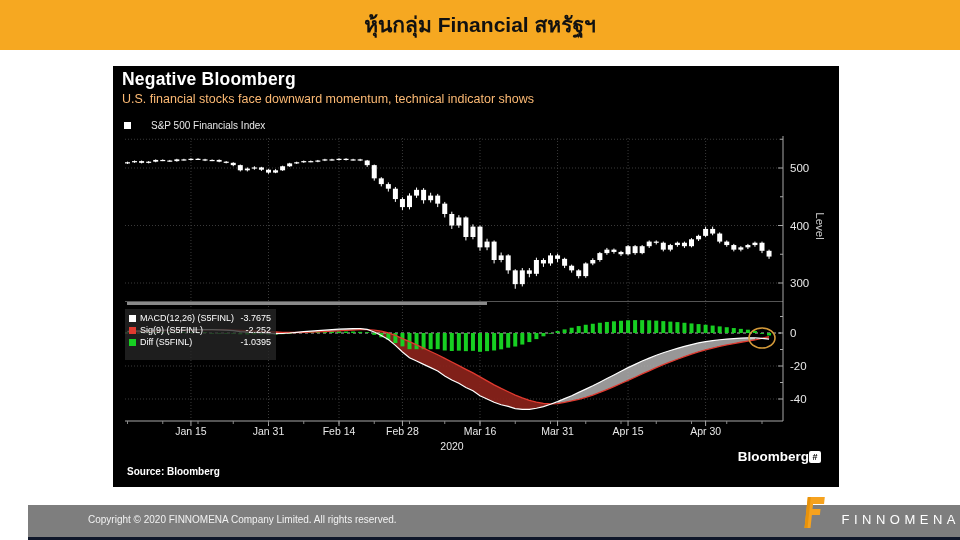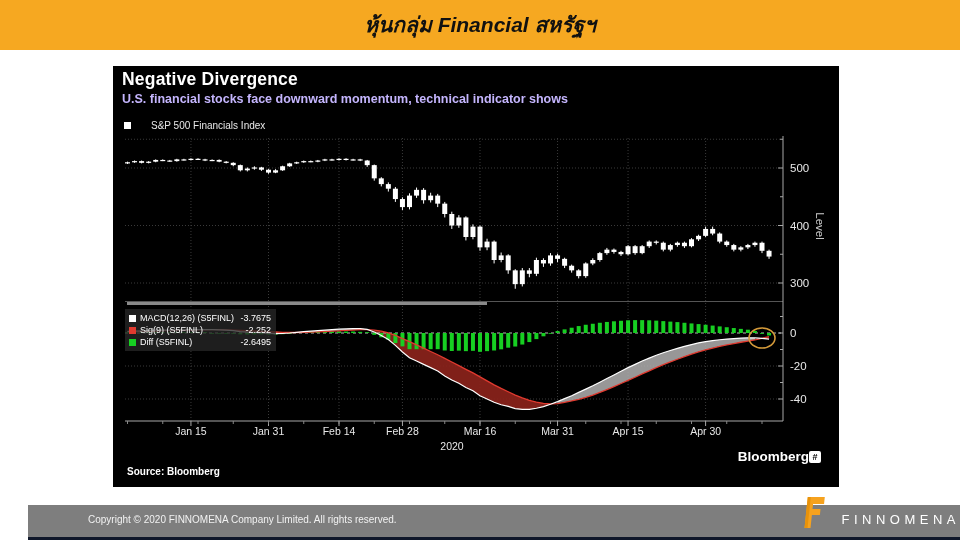--- a/index.html
+++ b/index.html
@@ -1,29 +1,29 @@
 <!DOCTYPE html>
 <html><head>
 <meta charset="utf-8">
 <style>
   html,body{margin:0;padding:0;background:#fff;}
   .slide{position:relative;width:960px;height:540px;background:#fff;overflow:hidden;
          font-family:"Liberation Sans",sans-serif;}
   
-  .header{position:absolute;left:0;top:0;width:960px;height:50px;background:#F6A821;font-style:italic;}
+  .header{position:absolute;left:0;top:0;width:960px;height:50px;background:#F6A821;}
   .header-title{width:100%;text-align:center;line-height:50px;font-size:21px;font-weight:bold;color:#111;}
   
   .chart-box{position:absolute;left:113px;top:66px;width:726px;height:421px;background:#000;}
   .chart-title{position:absolute;left:9px;top:3px;font-size:17.5px;font-weight:bold;color:#fff;letter-spacing:.2px;}
-  .chart-subtitle{position:absolute;left:9px;top:26px;font-size:12.5px;font-weight:bold;color:#c4b5fd;}
+  .chart-subtitle{position:absolute;left:9px;top:26px;font-size:12.5px;font-weight:normal;color:#fdba74;}
   .price-legend{position:absolute;left:11px;top:54px;font-size:10px;color:#e8e8e8;display:flex;align-items:center;gap:20px;}
   .sq{display:inline-block;width:7px;height:7px;}
   .sq.white{background:#fff;} .sq.red{background:#e03a2f;} .sq.green{background:#17cf22;}
   .macd-legend{position:absolute;left:12px;top:243px;width:142px;background:rgba(38,38,38,.78);
-               padding:3px 5px 3px 4px;font-size:9px;color:#fff;line-height:12px;}
+               padding:3px 5px 12px 4px;font-size:9px;color:#fff;line-height:12px;}
   .macd-legend .row{display:flex;align-items:center;gap:4px;}
   .macd-legend .lbl{flex:1;white-space:nowrap;}
   .macd-legend .val{text-align:right;}
   .source-label{position:absolute;left:14px;top:400px;font-size:10px;font-weight:bold;color:#fff;}
   .bloomberg{position:absolute;right:18px;top:383px;display:flex;align-items:center;color:#fff;}
   .bloomberg .btxt{font-size:13.5px;font-weight:bold;}
   .bicon{display:inline-block;width:12px;height:12px;background:#fff;color:#000;border-radius:2px;
          font-size:9px;line-height:12px;text-align:center;font-weight:bold;}
   svg.plot{position:absolute;left:0;top:0;}
   
@@ -418,41 +418,41 @@
         <g>
           <polyline points="14.5,265.68 21.55,265.515 28.6,265.35 35.65,265.185 42.7,265.02 49.75,264.69 56.8,264.525 63.85,264.36 70.9,264.195 77.94999999999999,264.03 85,263.865 92.05,263.865 99.1,263.7 106.14999999999999,263.7 113.2,263.865 120.25,264.03 127.3,264.36 134.35,264.69 141.39999999999998,265.02 148.45,265.35 155.5,265.68 162.54999999999998,266.01 169.6,266.34 176.65,266.505 183.7,266.505 190.75,266.34 197.79999999999998,266.175 204.85,265.845 211.9,265.515 218.95,265.185 226,264.855 233.04999999999998,264.36 240.1,264.03 247.15,263.7 254.2,263.7 261.25,264.195 268.29999999999995,265.185 275.34999999999997,266.835 282.4,269.31 289.45,272.61 296.5,275.58 303.55,278.88 310.59999999999997,282.18 317.65,285.48 324.7,288.78 331.75,292.41 338.8,296.04 345.84999999999997,299.67 352.9,303.3 359.95,306.93 367,310.89 374.05,314.85 381.09999999999997,318.81 388.15,322.44 395.2,325.74 402.25,329.04 409.3,331.845 416.34999999999997,334.32 423.4,336.135 430.45,337.28999999999996 437.5,337.78499999999997 444.55,337.62 451.59999999999997,336.3 458.65,334.98 465.7,333.33 472.75,331.35 479.8,329.04 486.84999999999997,326.4 493.9,323.59499999999997 500.95,320.625 508,317.49 515.05,314.355 522.0999999999999,311.22 529.15,307.92 536.1999999999999,304.78499999999997 543.25,301.65 550.3,298.68 557.35,295.875 564.4,293.235 571.4499999999999,290.595 578.5,288.12 585.55,285.81 592.6,283.83 599.65,282.015 606.6999999999999,280.365 613.75,278.88 620.8,277.56 627.85,276.24 634.9,275.085 641.9499999999999,273.93 649,272.28 656.05,270.7158" fill="none" stroke="#e03a2f" stroke-width="1.3"></polyline>
         </g>
         <g>
           <polyline points="14.5,265.35 21.55,265.02 28.6,264.855 35.65,264.525 42.7,264.195 49.75,264.03 56.8,264.03 63.85,263.865 70.9,263.7 77.94999999999999,263.535 85,263.535 92.05,263.7 99.1,263.7 106.14999999999999,263.865 113.2,264.195 120.25,264.69 127.3,265.68 134.35,266.175 141.39999999999998,266.34 148.45,266.67 155.5,267.33 162.54999999999998,267.66 169.6,267.495 176.65,267 183.7,266.34 190.75,265.68 197.79999999999998,265.185 204.85,264.69 211.9,264.195 218.95,263.7 226,263.205 233.04999999999998,262.875 240.1,262.545 247.15,262.545 254.2,263.37 261.25,266.01 268.29999999999995,269.475 275.34999999999997,273.6 282.4,279.375 289.45,285.975 296.5,291.75 303.55,295.05 310.59999999999997,298.35 317.65,301.65 324.7,304.95 331.75,309.9 338.8,314.025 345.84999999999997,317.325 352.9,321.45 359.95,324.75 367,329.7 374.05,333 381.09999999999997,336.3 388.15,338.775 395.2,340.425 402.25,342.57 409.3,343.395 416.34999999999997,343.395 423.4,342.24 430.45,340.59000000000003 437.5,338.28 444.55,335.64 451.59999999999997,332.66999999999996 458.65,329.7 465.7,326.4 472.75,323.1 479.8,319.8 486.84999999999997,316.17 493.9,312.54 500.95,308.90999999999997 508,305.28 515.05,301.65 522.0999999999999,298.35 529.15,295.05 536.1999999999999,292.08 543.25,289.275 550.3,286.8 557.35,284.49 564.4,282.345 571.4499999999999,280.365 578.5,278.55 585.55,276.9 592.6,275.58 599.65,274.59 606.6999999999999,273.765 613.75,273.105 620.8,272.61 627.85,272.115 634.9,271.785 641.9499999999999,271.95 649,272.445 656.05,273.216375" fill="none" stroke="#ffffff" stroke-width="1.2"></polyline>
         </g>
         <g>
           <ellipse cx="649" cy="271.95" rx="13" ry="10" fill="none" stroke="#d49a3a" stroke-width="1.6"></ellipse>
         </g>
       </svg>
-    <div class="chart-title">Negative Divergence</div>
+    <div class="chart-title">Negative Bloomberg</div>
     <div class="chart-subtitle">U.S. financial stocks face downward momentum, technical indicator shows</div>
     <div class="price-legend">
       <span class="sq white"></span>
       <span>S&amp;P 500 Financials Index</span>
     </div>
     <div class="macd-legend">
       <div class="row">
         <span class="sq white"></span>
         <span class="lbl">MACD(12,26) (S5FINL)</span>
         <span class="val">-3.7675</span>
       </div>
       <div class="row">
         <span class="sq red"></span>
         <span class="lbl">Sig(9) (S5FINL)</span>
         <span class="val">-2.252</span>
       </div>
       <div class="row">
         <span class="sq green"></span>
         <span class="lbl">Diff (S5FINL)</span>
-        <span class="val">-2.6495</span>
+        <span class="val">-1.0395</span>
       </div>
     </div>
     <div class="source-label">Source: Bloomberg</div>
     <div class="bloomberg">
       <span class="btxt">Bloomberg</span>
       <span class="bicon">#</span>
     </div>
   </div>
 
   <div class="footer">

